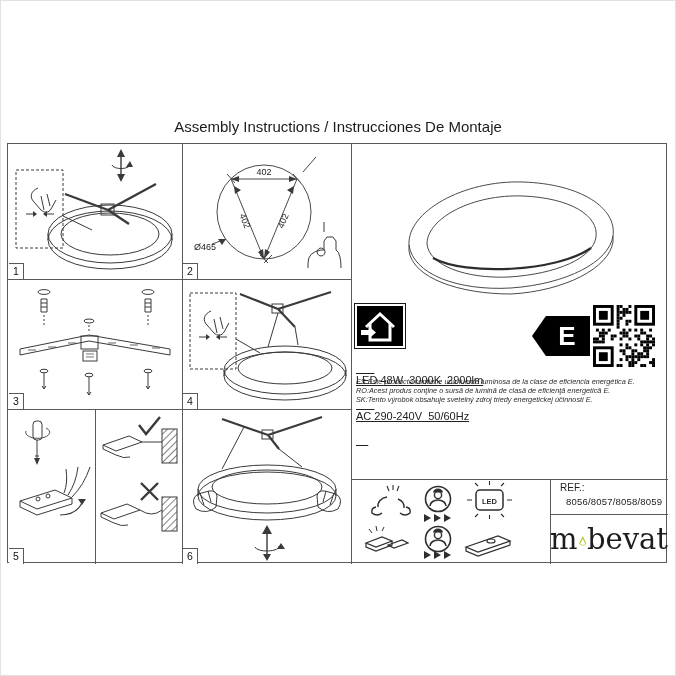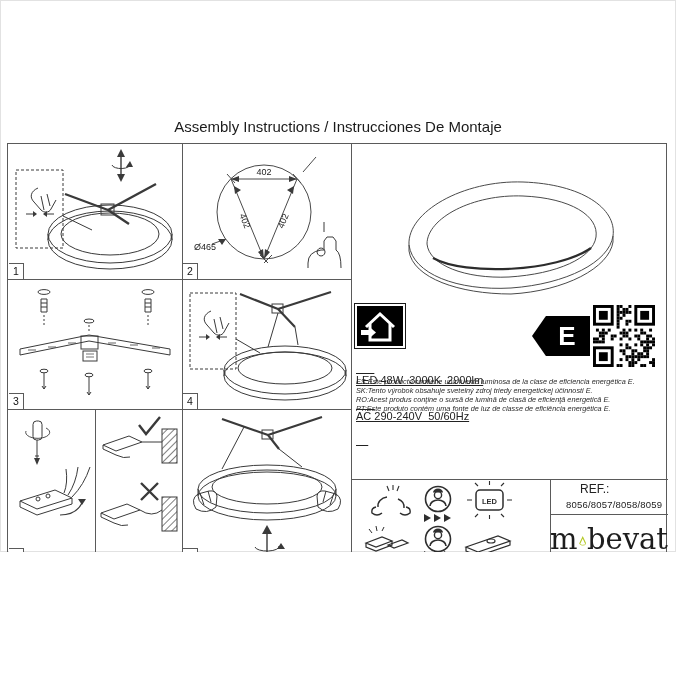--- a/index.html
+++ b/index.html
@@ -1,35 +1,35 @@
 <!DOCTYPE html>
 <html><head>
 <meta charset="utf-8">
 <style>
   html,body{margin:0;padding:0;background:#fff;}
-  .page{position:relative;width:676px;height:552px;background:#fff;outline:1px solid #e2e2e2;outline-offset:-1px;
+  .page{position:relative;width:676px;height:676px;background:#fff;outline:1px solid #e2e2e2;outline-offset:-1px;
         font-family:"Liberation Sans",sans-serif;color:#1c1c1c;overflow:hidden;}
   .title{position:absolute;top:118px;left:0;width:676px;text-align:center;font-size:15px;color:#1b1b1b;}
   .grid{position:absolute;left:7px;top:143px;width:660px;height:420px;border:1px solid #5a5a5a;box-sizing:border-box;}
   .vline,.hline{position:absolute;background:#5a5a5a;}
   .vline{width:1px;} .hline{height:1px;}
   .pnum{position:absolute;width:14px;height:15px;border-top:1px solid #5a5a5a;border-right:1px solid #5a5a5a;
         font-size:10.5px;line-height:15px;text-align:center;color:#111;background:#fff;}
   .cell-svg{position:absolute;}
   .specs{position:absolute;left:348px;top:206px;font-size:11px;line-height:12px;white-space:pre;color:#222;text-decoration:underline;}
   .langs{position:absolute;left:348px;top:233px;width:314px;font-size:7.3px;line-height:9px;color:#2a2a2a;font-style:italic;}
   .langs div{white-space:nowrap;}
   .house{position:absolute;left:346px;top:159px;width:52px;height:46px;}
   .energy{position:absolute;left:524px;top:172px;width:58px;height:40px;
           clip-path:polygon(0 50%,24% 0,100% 0,100% 100%,24% 100%);background:#000;
           display:flex;align-items:center;justify-content:center;}
   .energy span{color:#fff;font-weight:bold;font-size:26px;padding-left:12px;font-family:"Liberation Sans",sans-serif;}
   .qr{position:absolute;left:585px;top:161px;width:62px;height:62px;}
   .refcell{position:absolute;left:552px;top:338px;width:106px;}
-  .ref-label{font-size:12px;color:#222;margin-left:20px;}
+  .ref-label{font-size:10px;color:#222;}
   .ref-nums{font-size:9.5px;color:#222;margin:3px 0 0 6px;letter-spacing:.2px;}
   .logo{position:absolute;left:542px;top:371px;width:118px;height:48px;display:flex;align-items:center;justify-content:center;
         font-family:"DejaVu Serif",serif;font-size:29px;color:#1d1d1d;}
   .logo .caret{width:24px;height:36px;margin:0 1px 0 1px;position:relative;top:3px;}
   .picto{position:absolute;left:352px;top:337px;width:182px;height:80px;}
 </style>
 </head>
 <body>
 
 <div class="page">
@@ -241,23 +241,22 @@
       </g>
     </svg>
 
     <div class="specs">
       <div>LED 48W  3000K  2900lm</div>
       <div>AC 290-240V  50/60Hz</div>
     </div>
 
     <div class="langs">
       <div>ES:Este producto contiene una fuente luminosa de la clase de eficiencia energética E.</div>
+      <div>RO:Acest produs conţine o sursă de lumină de clasă de eficienţă energetică E.</div>
       <div>SK:Tento výrobok obsahuje svetelný zdroj triedy energetickej účinnosti E.</div>
-      <div>RO:Acest produs conţine o sursă de lumină de clasă de eficienţă energetică E.</div>
-      <div>PT:Este produto contém uma fonte de luz de classe de eficiência energética E.</div>
     </div>
 
     <div class="energy">
       <span>E</span>
     </div>
     <svg id="qr" class="qr" viewBox="0 0 63 63">
         <g fill="#000">
           <rect x="24" y="0" width="3" height="3"></rect>
           <rect x="27" y="0" width="3" height="3"></rect>
           <rect x="36" y="0" width="3" height="3"></rect>

